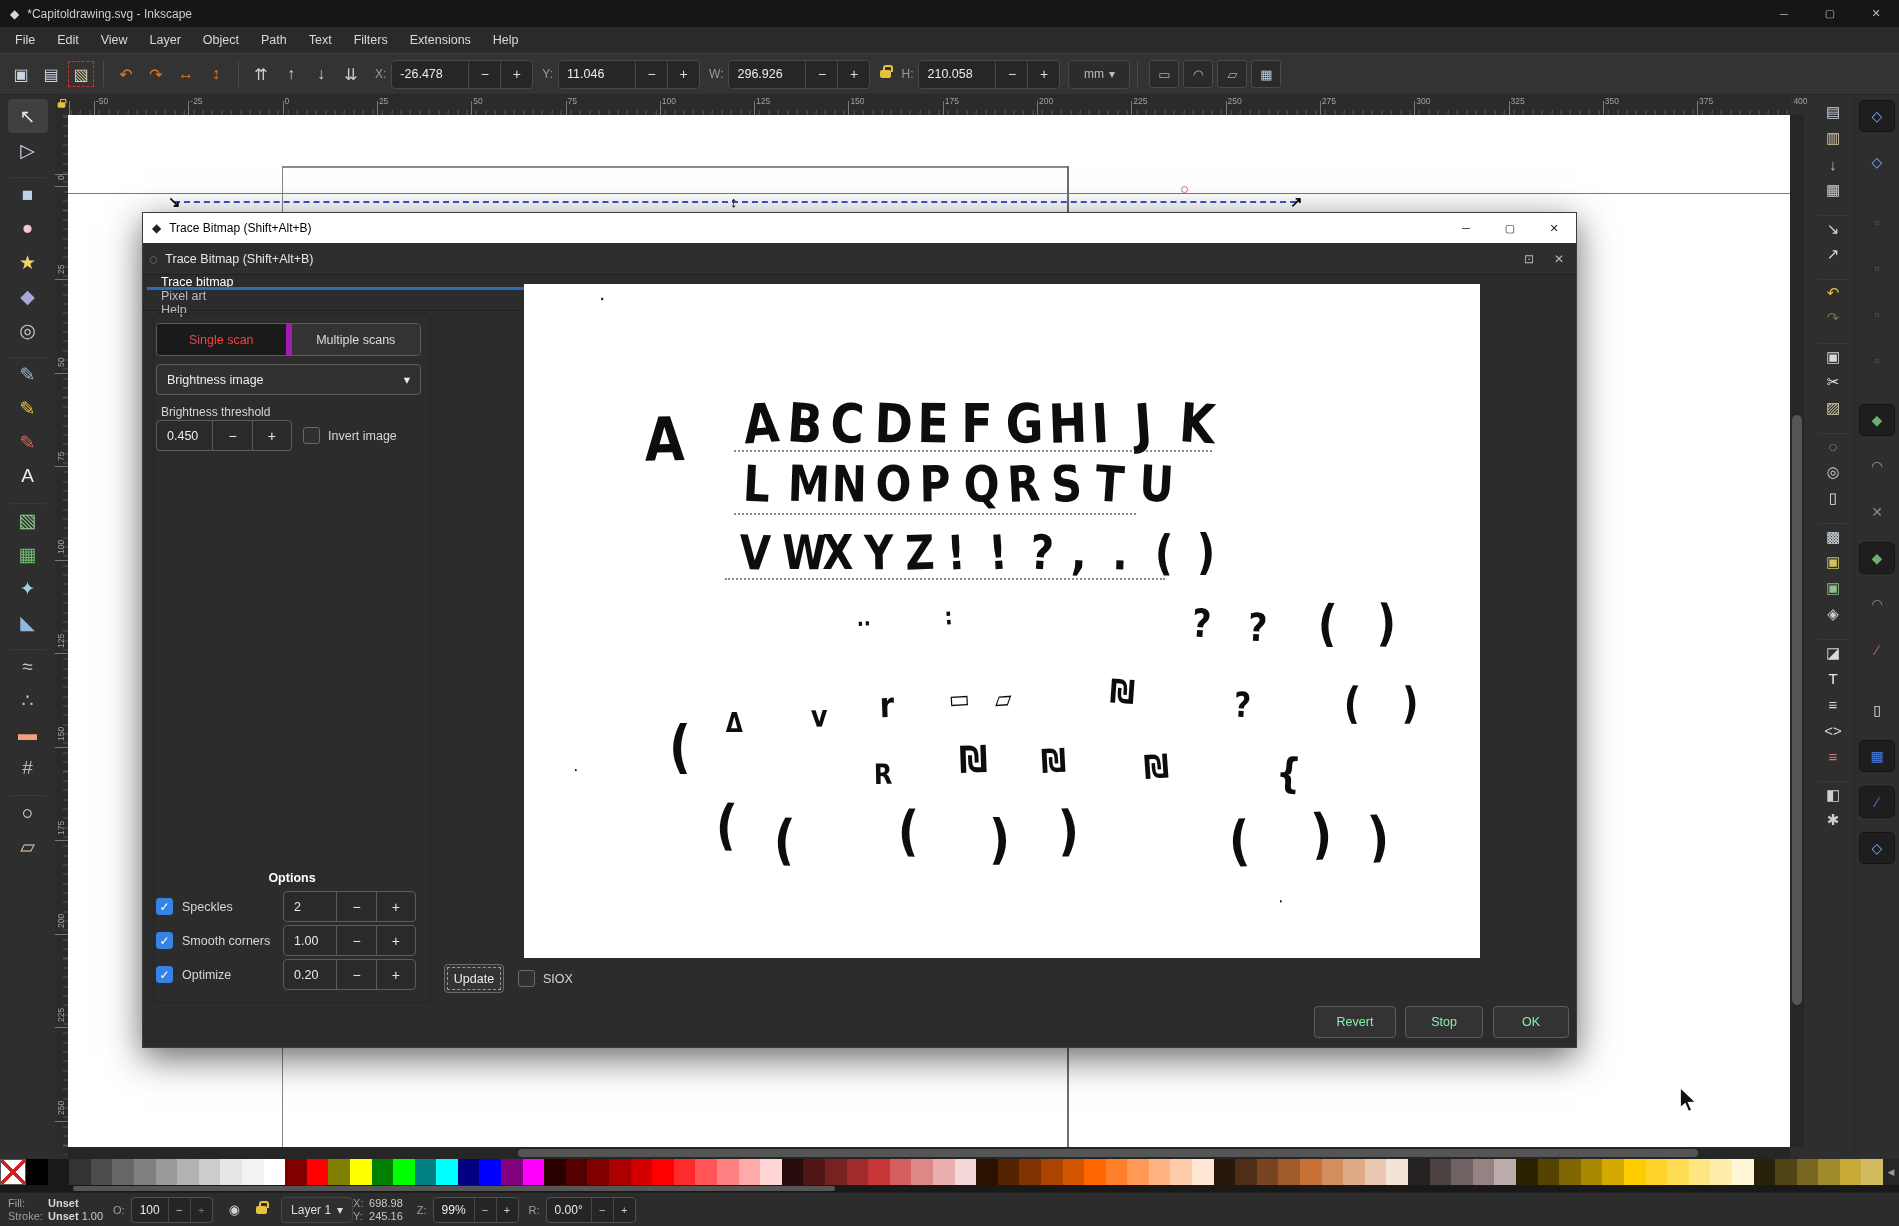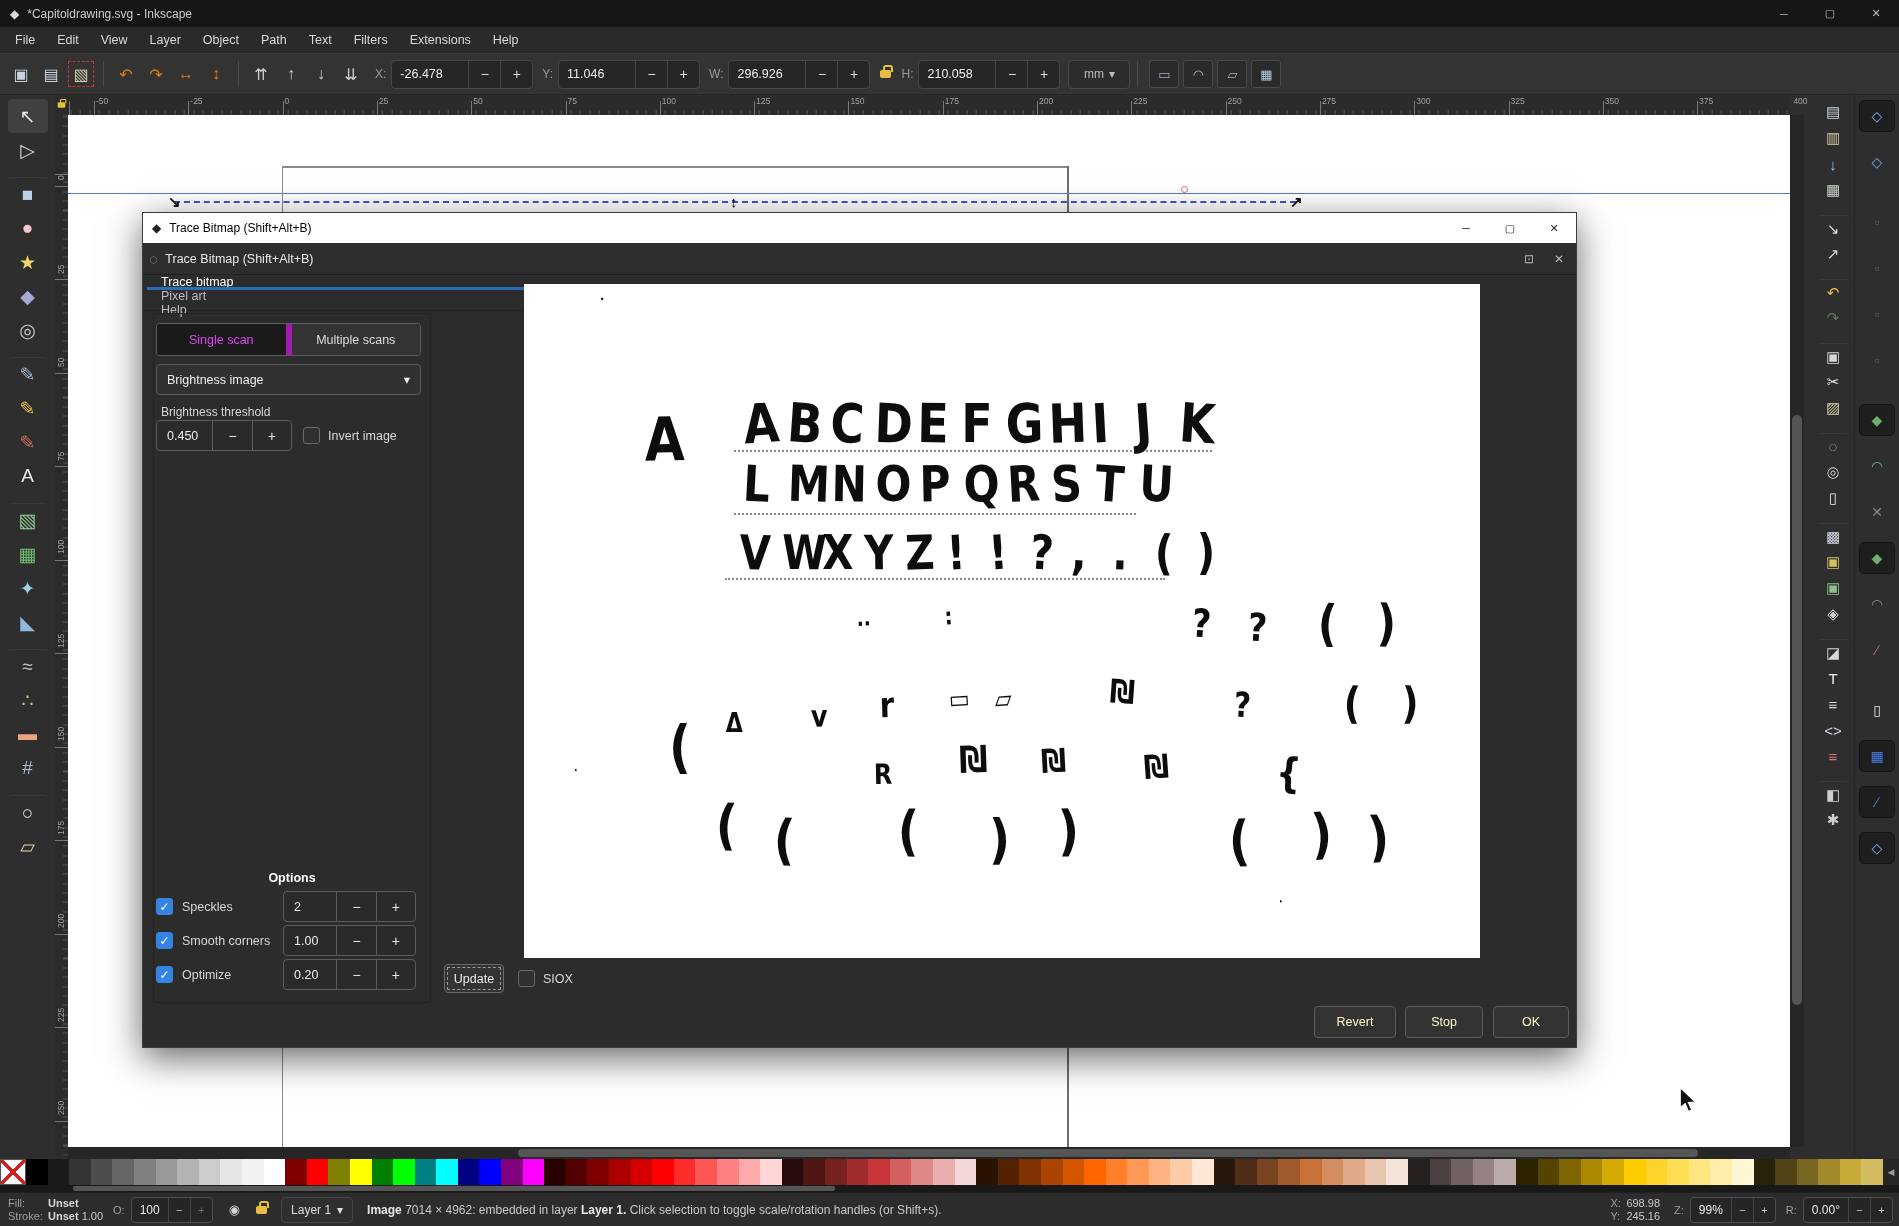--- a/index.html
+++ b/index.html
@@ -132,21 +132,21 @@
     border-bottom:1px solid #222;flex-direction:column;}
   .dtab{padding:0 18px;display:flex;align-items:center;color:#bdbdbd;font-size:12.5px;position:relative;}
   .dtab.active{color:#ffffff;}
   .dtab.active:after{content:"";position:absolute;left:4px;right:4px;bottom:-1px;height:3px;background:#2c6cb5;}
   #dlg-leftpanel{position:absolute;left:10px;top:100px;width:278px;height:690px;
     border:1px solid #242424;border-radius:3px;}
   .seg{position:absolute;left:13px;top:110px;width:265px;height:33px;display:flex;
     border:1px solid #5c5c5c;border-radius:4px;overflow:hidden;}
   .segbtn{flex:1;display:flex;align-items:center;justify-content:center;font-size:12.5px;
     color:#dddddd;background:#333333;}
-  .segbtn.active{background:#1a1a1a;color:#d946ef;}
+  .segbtn.active{background:#1a1a1a;color:#ef4444;}
   .segbtn + .segbtn{border-left:6px solid #a21caf;}
   #method-select{position:absolute;left:13px;top:151px;width:265px;height:31px;background:#313131;
     border:1px solid #5c5c5c;border-radius:4px;display:flex;align-items:center;color:#ececec;
     font-size:12.5px;padding:0 10px;}
   #method-select .spacer{flex:1;}
   #thresh-label{position:absolute;left:18px;top:192px;color:#d6d6d6;font-size:12px;}
   .numgroup{display:flex;align-items:center;height:31px;background:#2a2a2a;border:1px solid #5c5c5c;
     border-radius:4px;overflow:hidden;}
   .numgroup .v{padding:0 10px;color:#ececec;font-size:12.5px;}
   .numgroup .s{width:40px;height:100%;display:flex;align-items:center;justify-content:center;
@@ -167,21 +167,21 @@
   #update-btn{position:absolute;left:301px;top:751px;width:60px;height:29px;background:#333333;
     border:1px solid #6a6a6a;border-radius:4px;outline:1px dashed #9a9a9a;outline-offset:-4px;
     display:flex;align-items:center;justify-content:center;color:#ececec;font-size:12.5px;}
   #siox-row{position:absolute;left:375px;top:757px;display:flex;align-items:center;gap:8px;
     color:#d6d6d6;font-size:12.5px;}
   #preview{position:absolute;left:381px;top:71px;width:956px;height:674px;background:#ffffff;overflow:hidden;}
   .pg{position:absolute;color:#0d0d0d;font-weight:bold;line-height:1;
     font-family:"DejaVu Sans",sans-serif;}
   .pdash{position:absolute;border-top:2px dotted #2a2a2a;opacity:0.55;}
   .dlg-btn{position:absolute;top:793px;height:32px;background:#333333;border:1px solid #5d5d5d;
-    border-radius:4px;display:flex;align-items:center;justify-content:center;color:#fef9c3;font-size:12.5px;}
+    border-radius:4px;display:flex;align-items:center;justify-content:center;color:#86efac;font-size:12.5px;}
   #cursor{position:absolute;left:1678px;top:1086px;z-index:100;}
 </style>
 </head>
 <body>
 
 <div id="titlebar">
   <span class="app-icon">◆</span>
   <span>*Capitoldrawing.svg - Inkscape</span>
   <span class="spacer"></span>
   <span class="win-btn">─</span>
@@ -646,21 +646,20 @@
     <div class="v">100</div>
     <div class="s">−</div>
     <div class="s dim">+</div>
   </div>
   <span id="eye-icon">◉</span>
   <div class="padlock" style="margin-left:16px"></div>
   <div id="layer-select">
     <span>Layer 1</span>
     <span>▾</span>
   </div>
-  <div id="status-message"><b>Image</b><span> 7014 × 4962: embedded in layer </span><b>Layer 1.</b><span> Click selection to toggle scale/rotation handles (or Shift+s).</span></div>
   <div class="coords">
     <div><span class="cl">X:</span><span>698.98</span></div>
     <div><span class="cl">Y:</span><span>245.16</span></div>
   </div>
   <span class="sb-label">Z:</span>
   <div class="sb-group">
     <div class="v">99%</div>
     <div class="s">−</div>
     <div class="s">+</div>
   </div>

